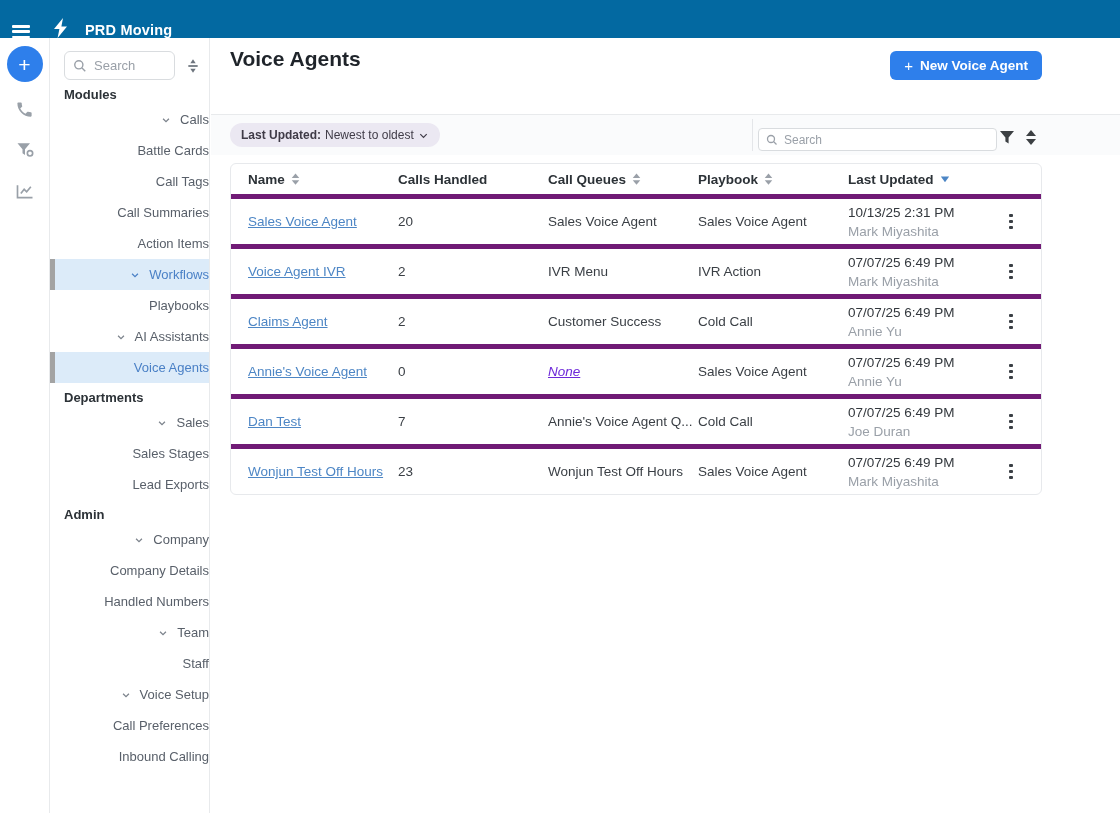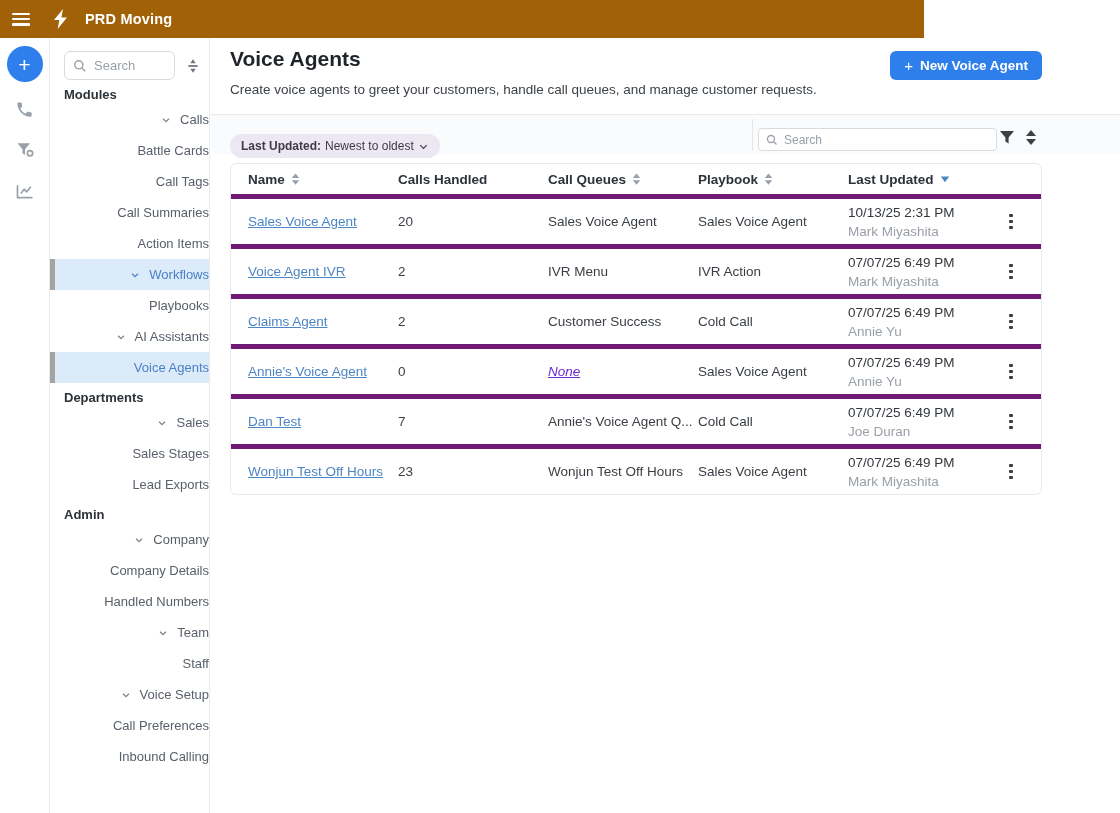--- a/index.html
+++ b/index.html
@@ -1,21 +1,21 @@
 <!DOCTYPE html>
 <html><head>
 <meta charset="utf-8">
 <style>
   * { margin:0; padding:0; box-sizing:border-box; }
   html,body { width:1120px; height:813px; overflow:hidden; background:#fff;
     font-family:"Liberation Sans", sans-serif; color:#3a3f45; }
 
   
-  .topbar { position:absolute; left:0; top:0; width:924px; height:38px; background:#a16207;
-    display:flex; align-items:center; }
+  .topbar { position:absolute; left:0; top:0; width:1120px; height:38px; background:#0369a1;
+    display:flex; align-items:flex-end; }
   .hamburger { width:18px; height:13px; margin-left:12px; display:flex; flex-direction:column;
     justify-content:space-between; cursor:pointer; }
   .hamburger span { display:block; height:2.5px; background:#fff; border-radius:1px; }
   .logo { margin-left:22px; display:flex; align-items:center; }
   .app-title { color:#fff; font-size:14.5px; font-weight:700; margin-left:16px; letter-spacing:.2px; }
 
   
   .rail { position:absolute; left:0; top:38px; width:50px; bottom:0; border-right:1px solid #e8eaec;
     display:flex; flex-direction:column; align-items:center; background:#fff; }
   .fab { width:36px; height:36px; border-radius:50%; background:#2e7feb; color:#fff; margin-top:8px;
@@ -51,21 +51,21 @@
   .page-title { position:absolute; left:19px; top:9px; font-size:21px; font-weight:700; color:#1f242a; }
   .page-sub { position:absolute; left:19px; top:44px; font-size:13.5px; color:#3c4248; }
   .btn-primary { position:absolute; right:78px; top:13px; height:29px; padding:0 14px; background:#2e7feb;
     color:#fff; border:none; border-radius:6px; font-size:13.5px; font-weight:700; cursor:pointer;
     display:flex; align-items:center; gap:7px; font-family:"Liberation Sans", sans-serif; }
   .btn-primary .plus { font-size:15px; font-weight:400; }
 
   .filter-bar { position:relative; height:40px; background:#fafbfc; }
   .chip { position:absolute; left:19px; top:8px; height:24px; background:#ebe8f2; border-radius:12px;
     display:flex; align-items:center; padding:0 11px; font-size:12px; color:#3f3b47; cursor:pointer;
-    gap:4px;margin-top:11px; }
+    gap:4px; }
   .chip .chip-label { font-weight:700; }
   .fb-divider { position:absolute; left:541px; top:4px; width:1px; height:32px; background:#e4e6e9; }
   .fb-search { position:absolute; left:547px; top:13px; width:239px; height:23px; border:1px solid #d9dcdf;
     border-radius:4px; background:#fff; display:flex; align-items:center; padding:0 7px; }
   .fb-search input { border:none; outline:none; width:170px; margin-left:6px; font-size:12px;
     font-family:"Liberation Sans", sans-serif; color:#3a3f45; background:transparent; }
   .fb-search input::placeholder { color:#9aa0a8; }
   .fb-icon { position:absolute; top:12px; width:20px; height:20px; display:flex; align-items:center;
     justify-content:center; cursor:pointer; }
   .fb-funnel { left:786px; }
@@ -244,21 +244,20 @@
       </div>
     <div class="nav-row item">
         <span>Inbound Calling</span>
       </div>
   </div>
 </div>
 
 <div class="main">
   <div class="main-head">
     <div class="page-title">Voice Agents</div>
-    <div class="page-sub">Create voice agents to greet your customers, handle call queues, and manage customer requests.</div>
     <button class="btn-primary">
       <span class="plus">+</span>
       <span>New Voice Agent</span>
     </button>
   </div>
 
   <div class="filter-bar">
     <div class="chip">
       <span class="chip-label">Last Updated:</span>
       <span>Newest to oldest</span>

